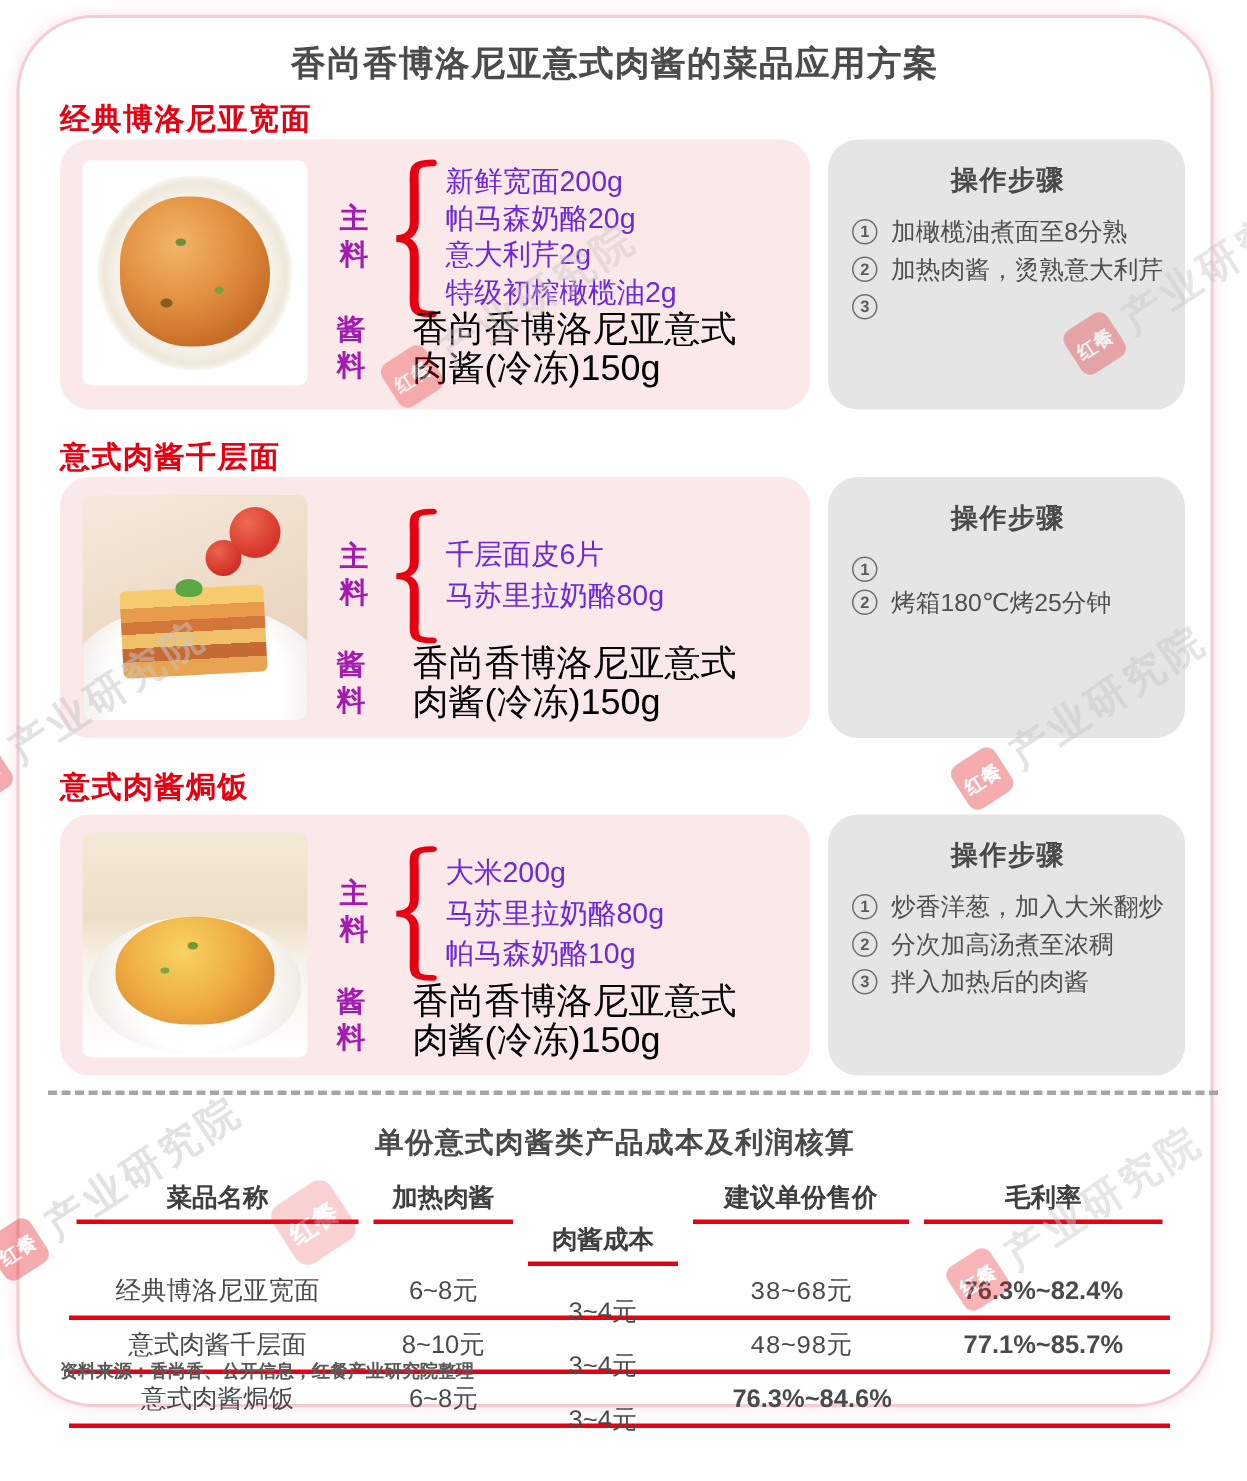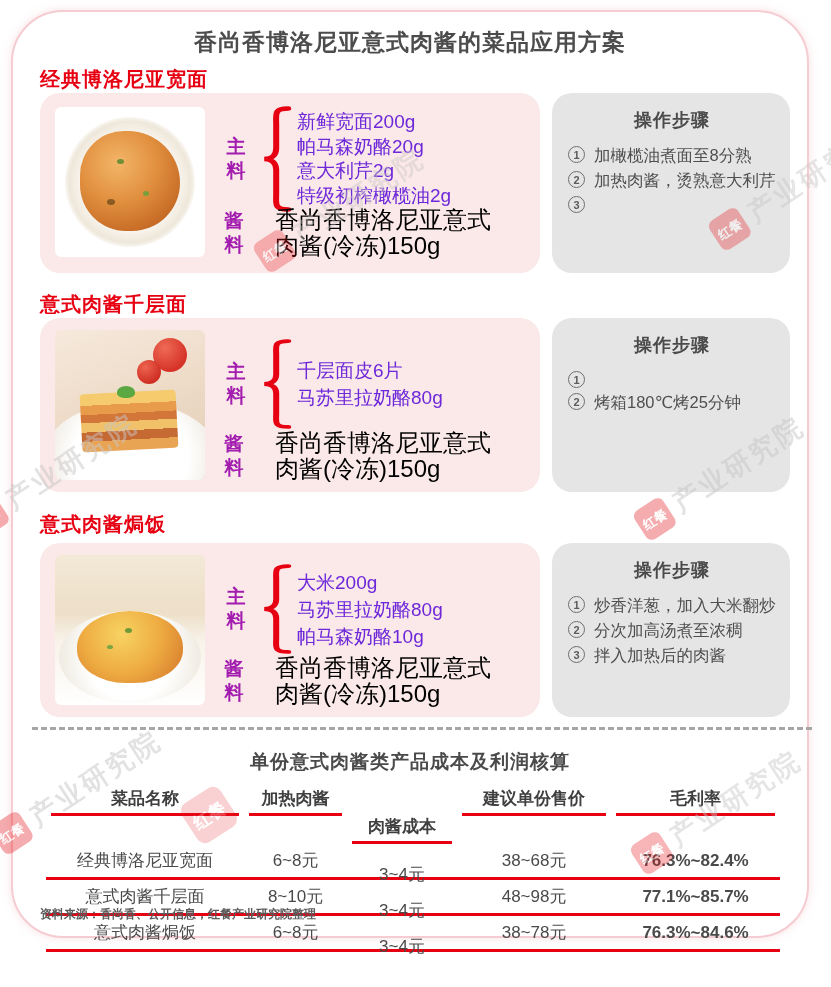--- a/index.html
+++ b/index.html
@@ -96,21 +96,21 @@
   
   .dashed-divider { position:absolute; left:32px; top:727px; width:780px; border-top:3px dashed #a6a6a6; }
   
   .table-title {
     position:absolute; top:749px; left:11px; width:798px; text-align:center;
     font-size:19px; font-weight:bold; color:#4a4a4a; letter-spacing:1px;
   }
   .cost-table { position:absolute; left:46px; top:787px; width:734px; }
   .t-row { display:flex; width:100%; }
   .t-cell { text-align:center; font-size:17px; color:#4a4a4a; }
-  .c0 { flex:0 0 27%; } .c1 { flex:0 0 14%; } .c2 { flex:0 0 15%;margin-top:28px; } .c3 { flex:0 0 21%; } .c4 { flex:0 0 23%;font-weight:bold; }
+  .c0 { flex:0 0 27%; } .c1 { flex:0 0 14%; } .c2 { flex:0 0 15%;margin-top:28px; } .c3 { flex:0 0 21%;font-family:Liberation Mono, monospace; } .c4 { flex:0 0 23%;font-weight:bold; }
   .t-head .t-cell { font-weight:bold; color:#3f3f3f; position:relative; padding-bottom:10px; height:29px; }
   .t-head .t-cell::after {
     content:""; position:absolute; left:5px; right:5px; bottom:0; height:3px; background:#e60012;
   }
   .t-body .t-row { border-bottom:3px solid #e60012; height:36px; align-items:center; }
   
   .source-note { position:absolute; left:40px; top:906px; font-size:12px; font-weight:bold; color:#5a5a5a; }
   
   .watermark {
     position:absolute; display:flex; align-items:center; gap:8px;
@@ -290,21 +290,20 @@
       <div class="t-cell c0">意式肉酱千层面</div>
       <div class="t-cell c1">8~10元</div>
       <div class="t-cell c2">3~4元</div>
       <div class="t-cell c3">48~98元</div>
       <div class="t-cell c4">77.1%~85.7%</div>
     </div>
     <div class="t-row">
       <div class="t-cell c0">意式肉酱焗饭</div>
       <div class="t-cell c1">6~8元</div>
       <div class="t-cell c2">3~4元</div>
-      <div class="t-cell c3">38~78元</div>
       <div class="t-cell c4">76.3%~84.6%</div>
     </div>
   </div>
 </div>
 
 <div class="source-note">资料来源：香尚香、公开信息，红餐产业研究院整理</div>
 
 <div class="watermark wm-a">
   <span class="wm-badge">红餐</span>
   <span class="wm-text">产业研究院</span>

